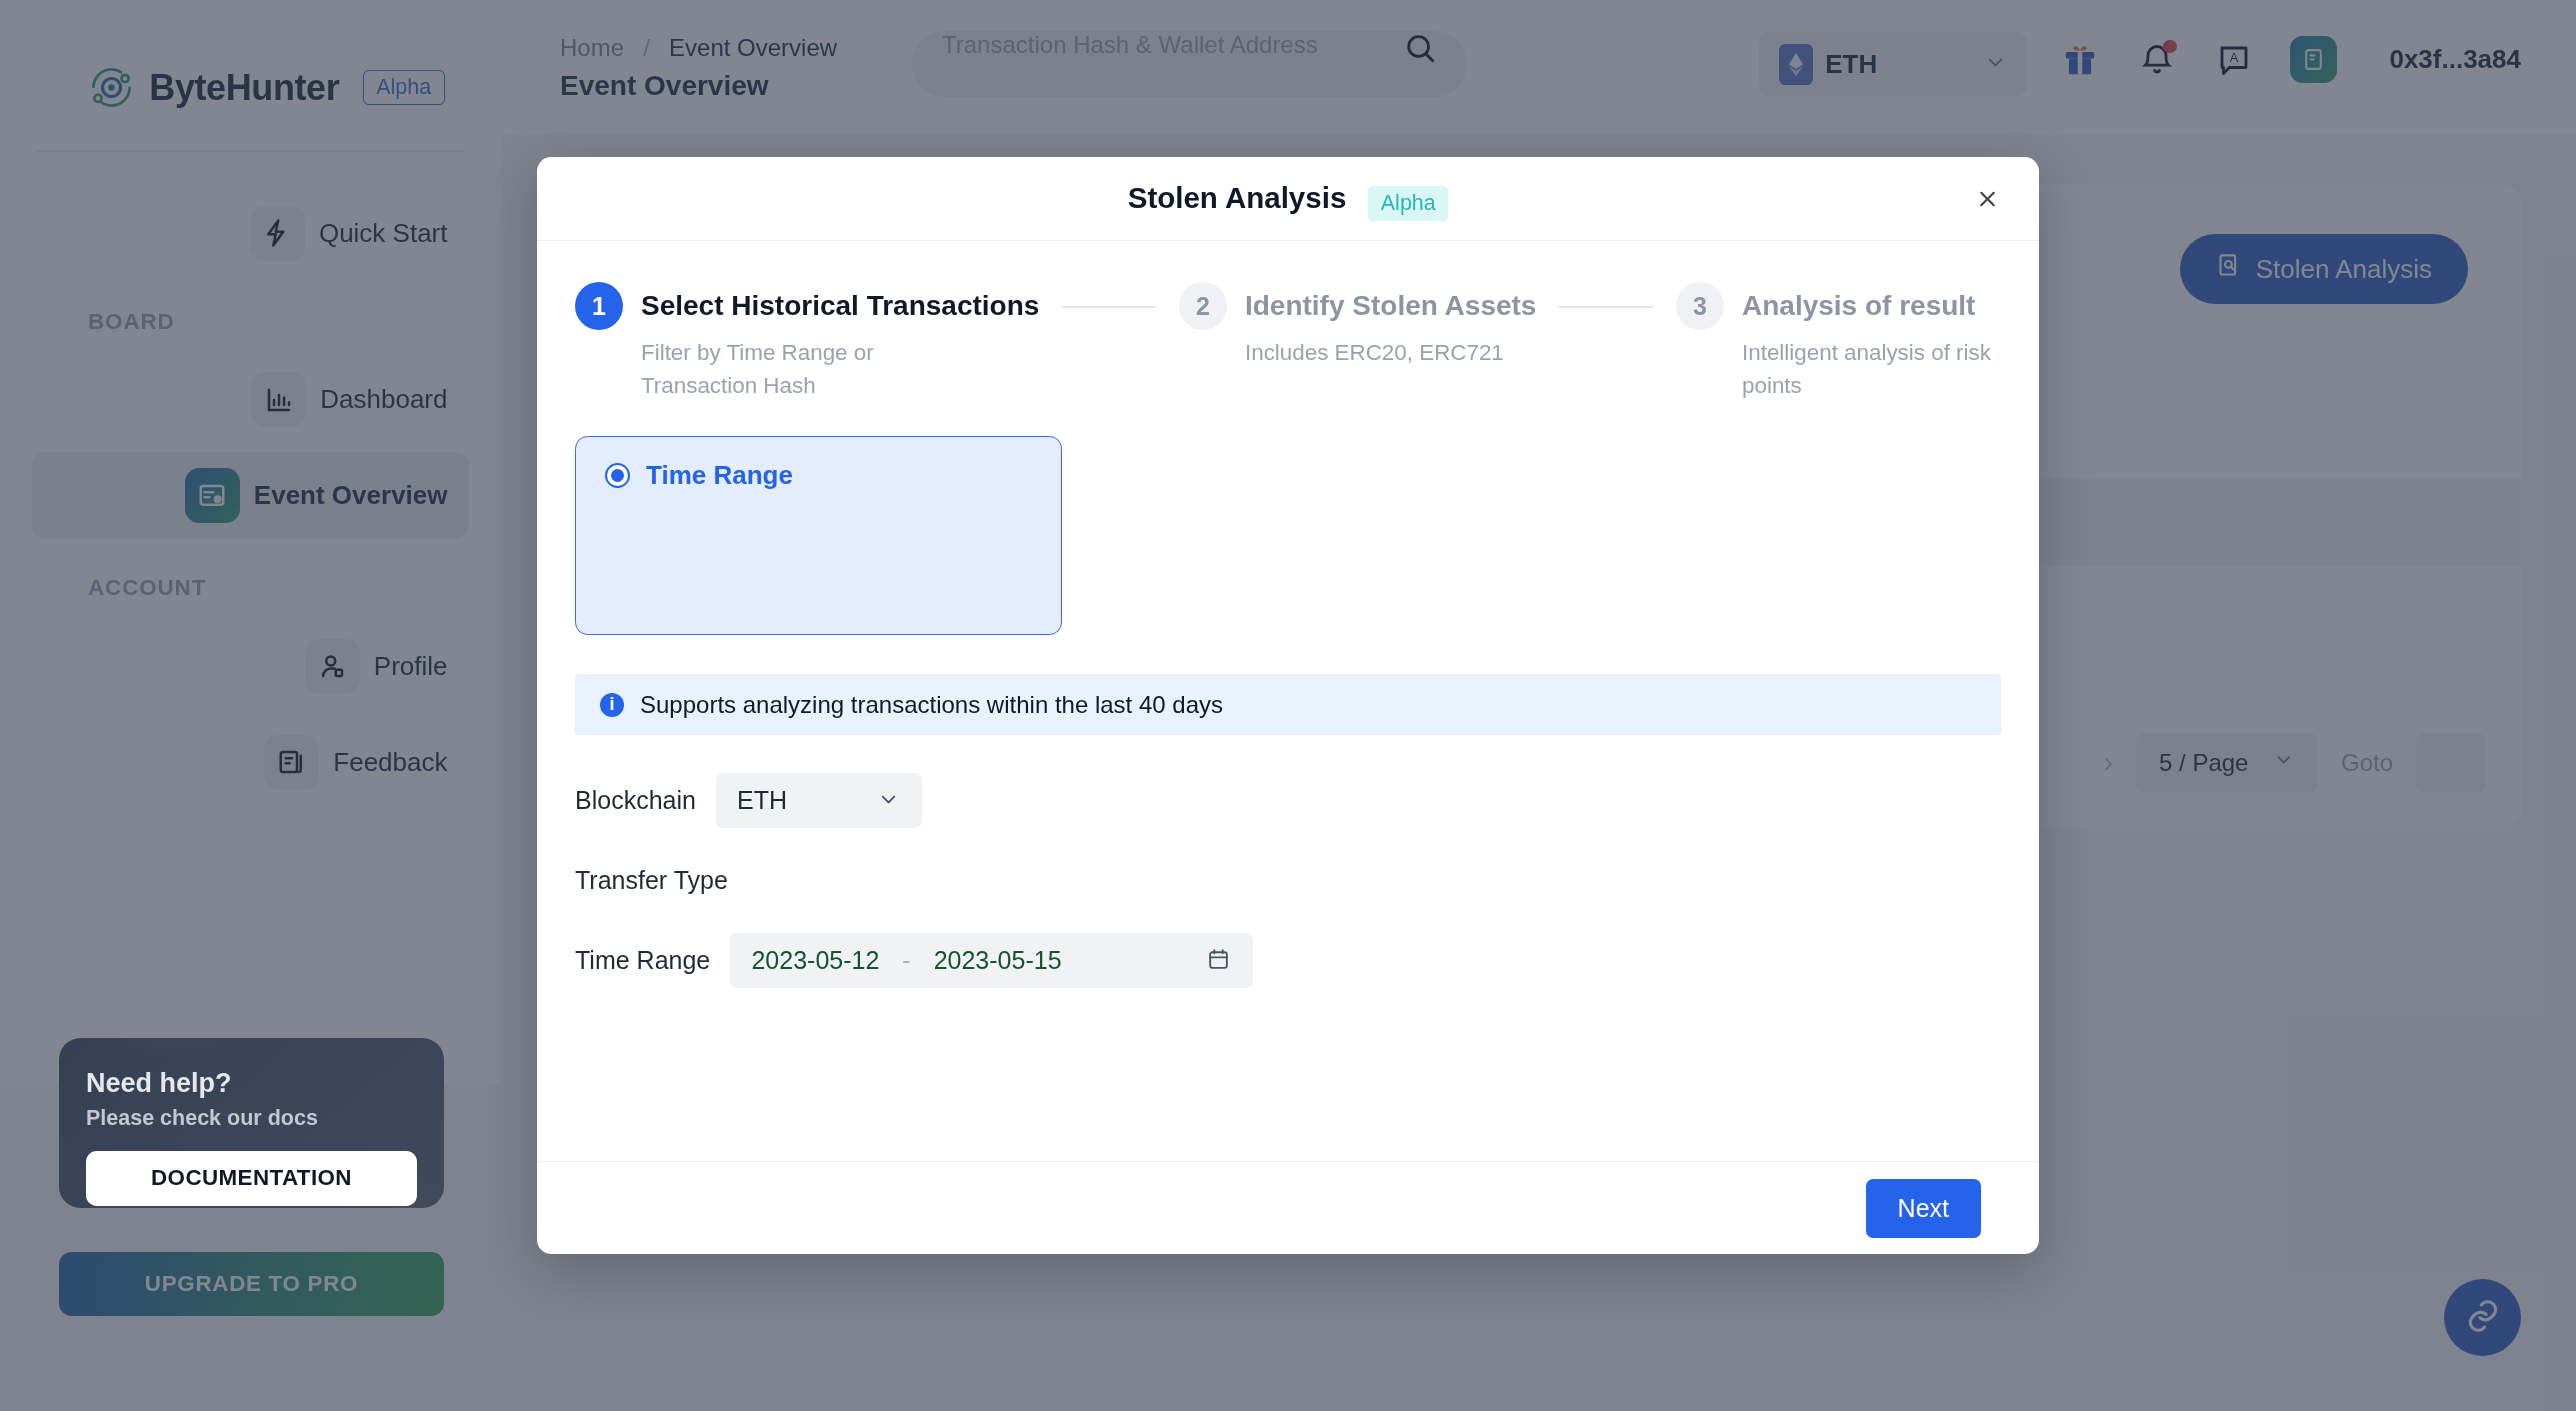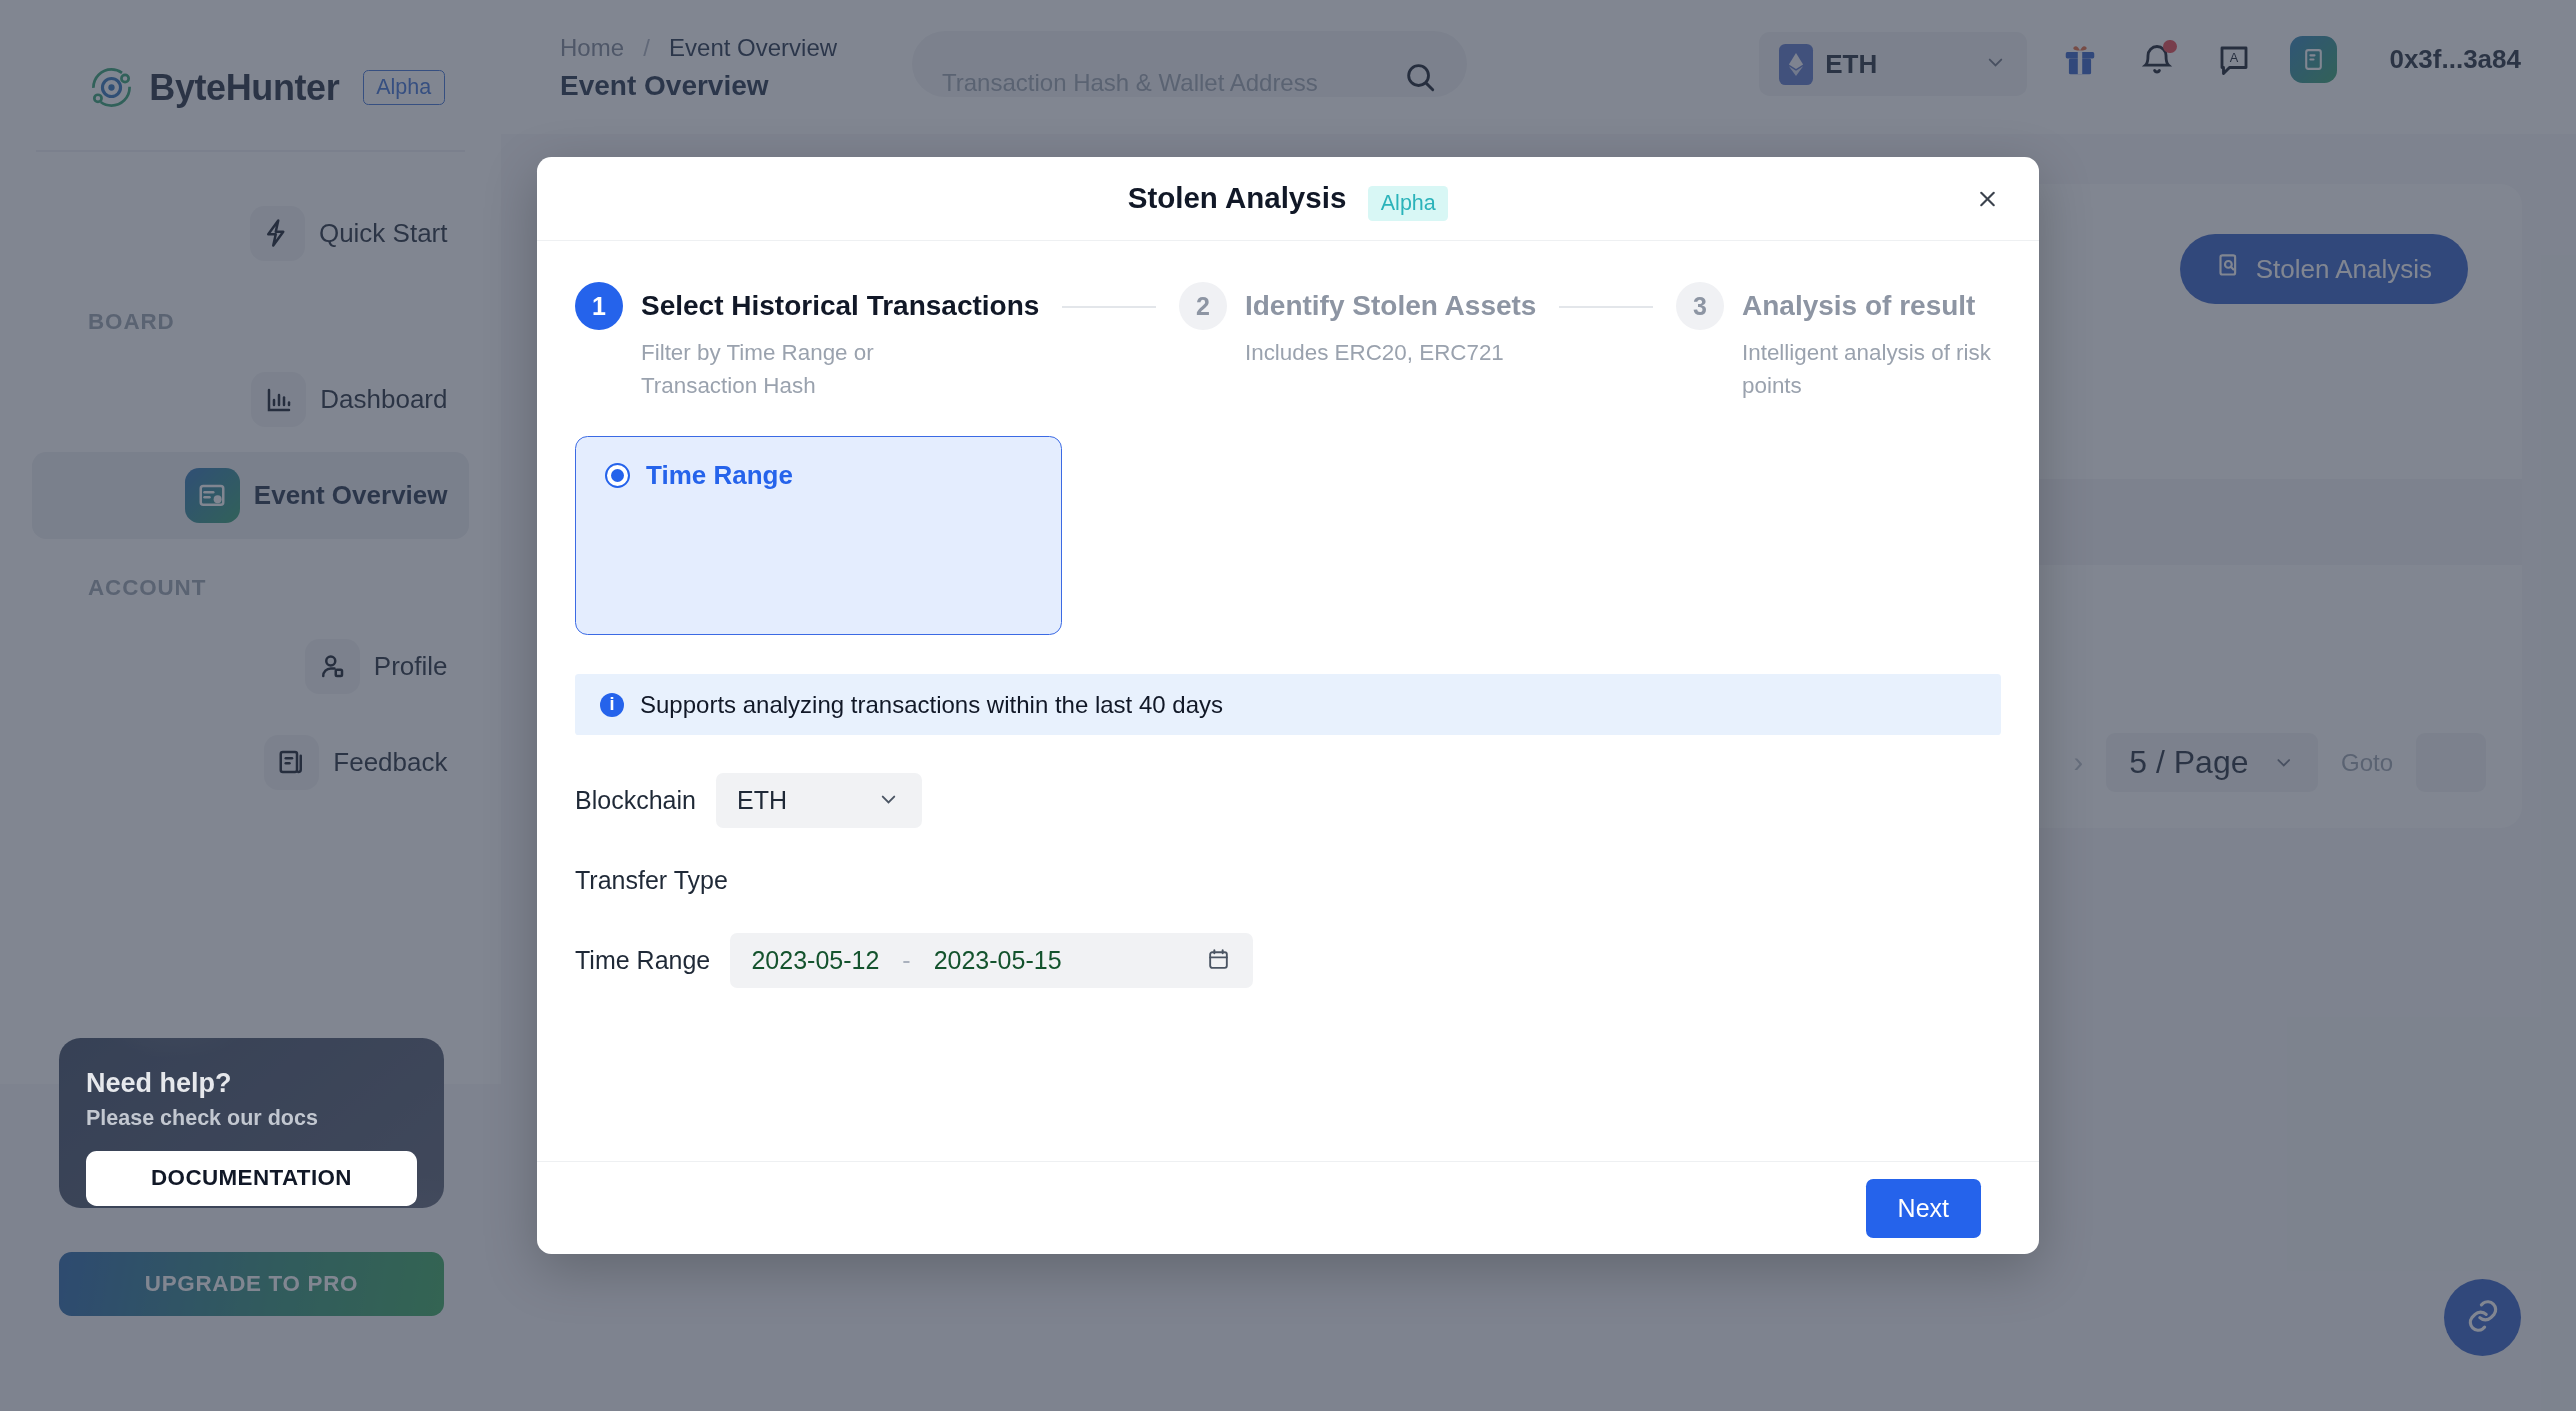--- a/index.html
+++ b/index.html
@@ -81,21 +81,21 @@
 
   
   .topbar { position: absolute; left: 501px; top: 0; right: 0; height: 134px; background: #ffffff; }
   .crumbs { position: absolute; left: 59px; top: 34px; font-size: 24px; color: #7b8494; }
   .crumbs .sep { margin: 0 12.5px; color: #aab1bd; }
   .crumbs .cur { color: #1e2d46; }
   .page-title { position: absolute; left: 59px; top: 70px; font-size: 28px; font-weight: 700; color: #1e2d46; }
 
   .search {
     position: absolute; left: 411px; top: 31px; width: 555px; height: 66px;
-    background: #f1f2f4; border-radius: 33px; display: flex; align-items: flex-end;
+    background: #f1f2f4; border-radius: 33px; display: flex; align-items: flex-start;
     padding: 0 30px; cursor: text;
   }
   .search input {
     flex: 1; border: 0; background: transparent; outline: none;
     font-size: 24px; color: #374151; font-family: inherit;
   }
   .search input::placeholder { color: #9aa2ae; }
 
   .chain-sel {
     position: absolute; right: 549px; top: 32px; width: 268px; height: 64px;
@@ -129,21 +129,21 @@
   .tbl-head {
     position: absolute; left: 0; right: 0; top: 295px; height: 86px;
     background: #f4f5f7; display: flex; align-items: center;
   }
   .th { font-size: 25px; color: #1f2937; }
   .pager {
     position: absolute; right: 36px; bottom: 36px; display: flex; align-items: center; gap: 23px;
   }
   .pg-arrow { font-size: 29px; color: #b9bfc9; cursor: pointer; }
   .pg-sel { height: 59px; padding: 0 23px; background: #f1f2f4; border-radius: 9px;
-            display:flex; align-items:center; gap: 25px; font-size: 32px; color:#1f2937; cursor:pointer;}
+            display:flex; align-items:center; gap: 25px; font-size: 24px; color:#1f2937; cursor:pointer;}
   .pg-goto { font-size: 24px; color: #9aa2ae; }
   .pg-input { width: 70px; height: 59px; background: #f1f2f4; border-radius: 9px; }
 
   .fab {
     position: absolute; right: 55px; bottom: 55px; width: 77px; height: 77px; border-radius: 50%;
     background: #2f5cc4; display: flex; align-items: center; justify-content: center; cursor: pointer;
   }
 
   
   .overlay { position: absolute; inset: 0; background: rgba(51,60,77,0.62); }

